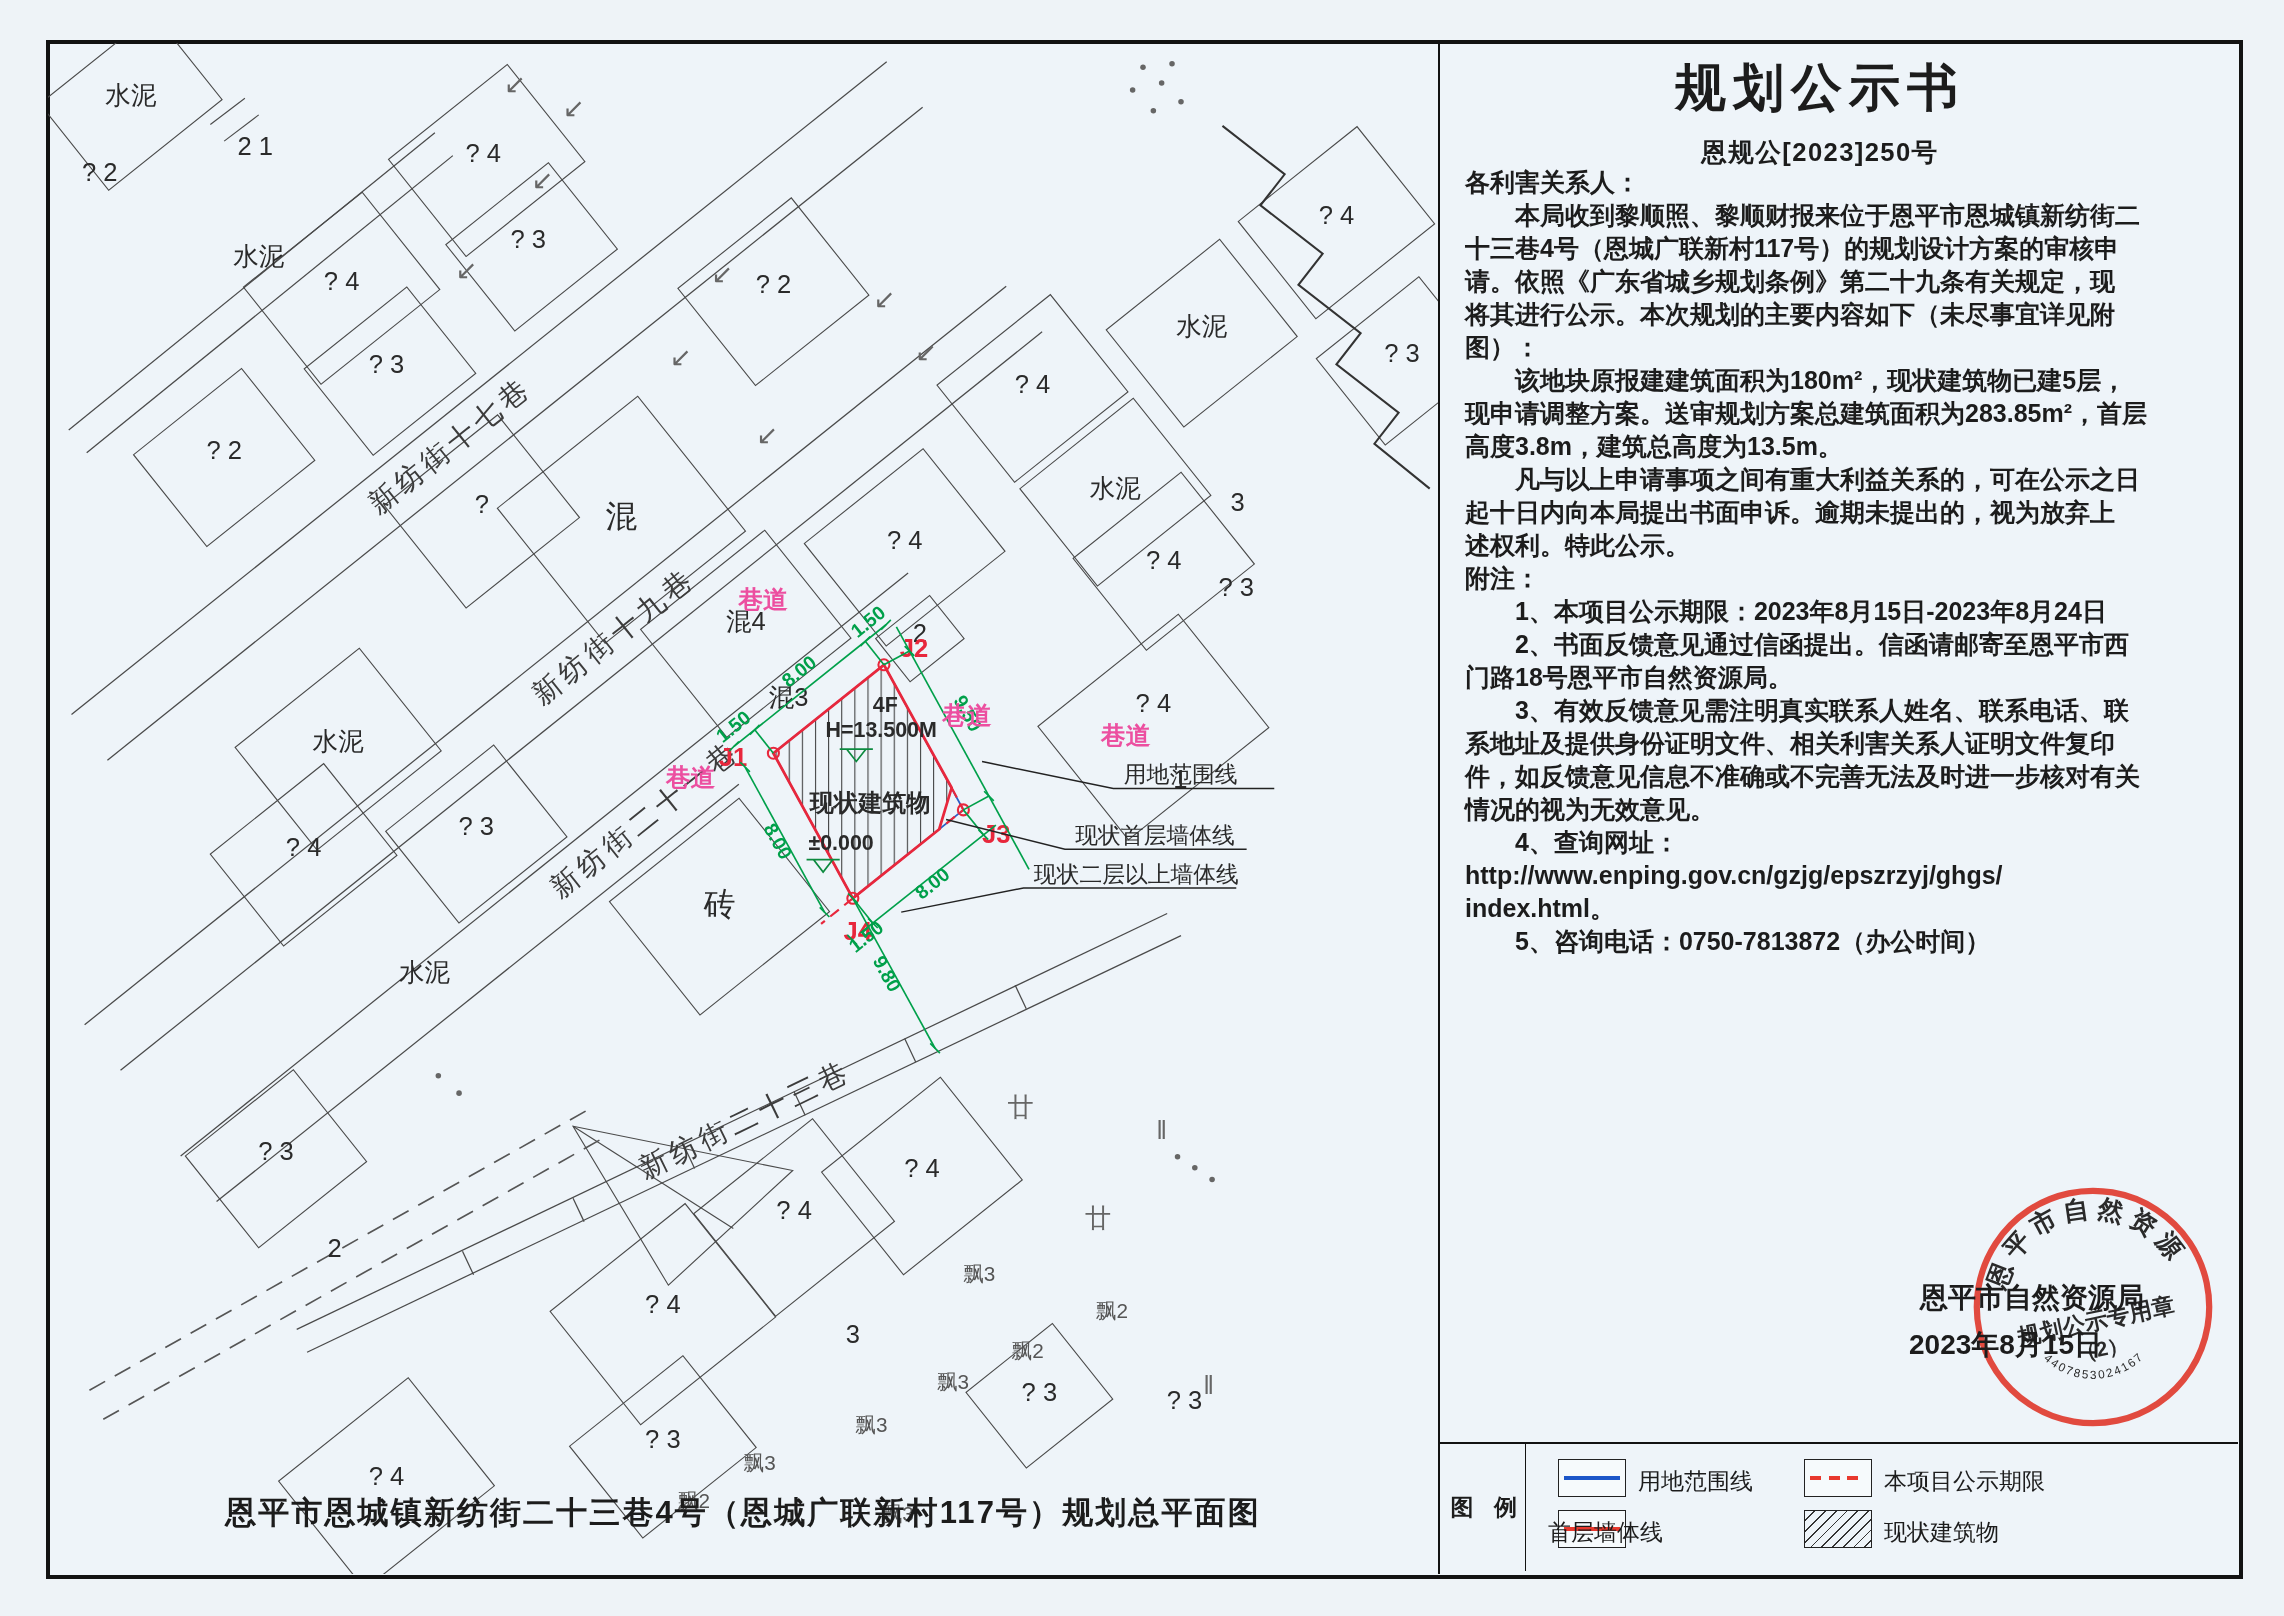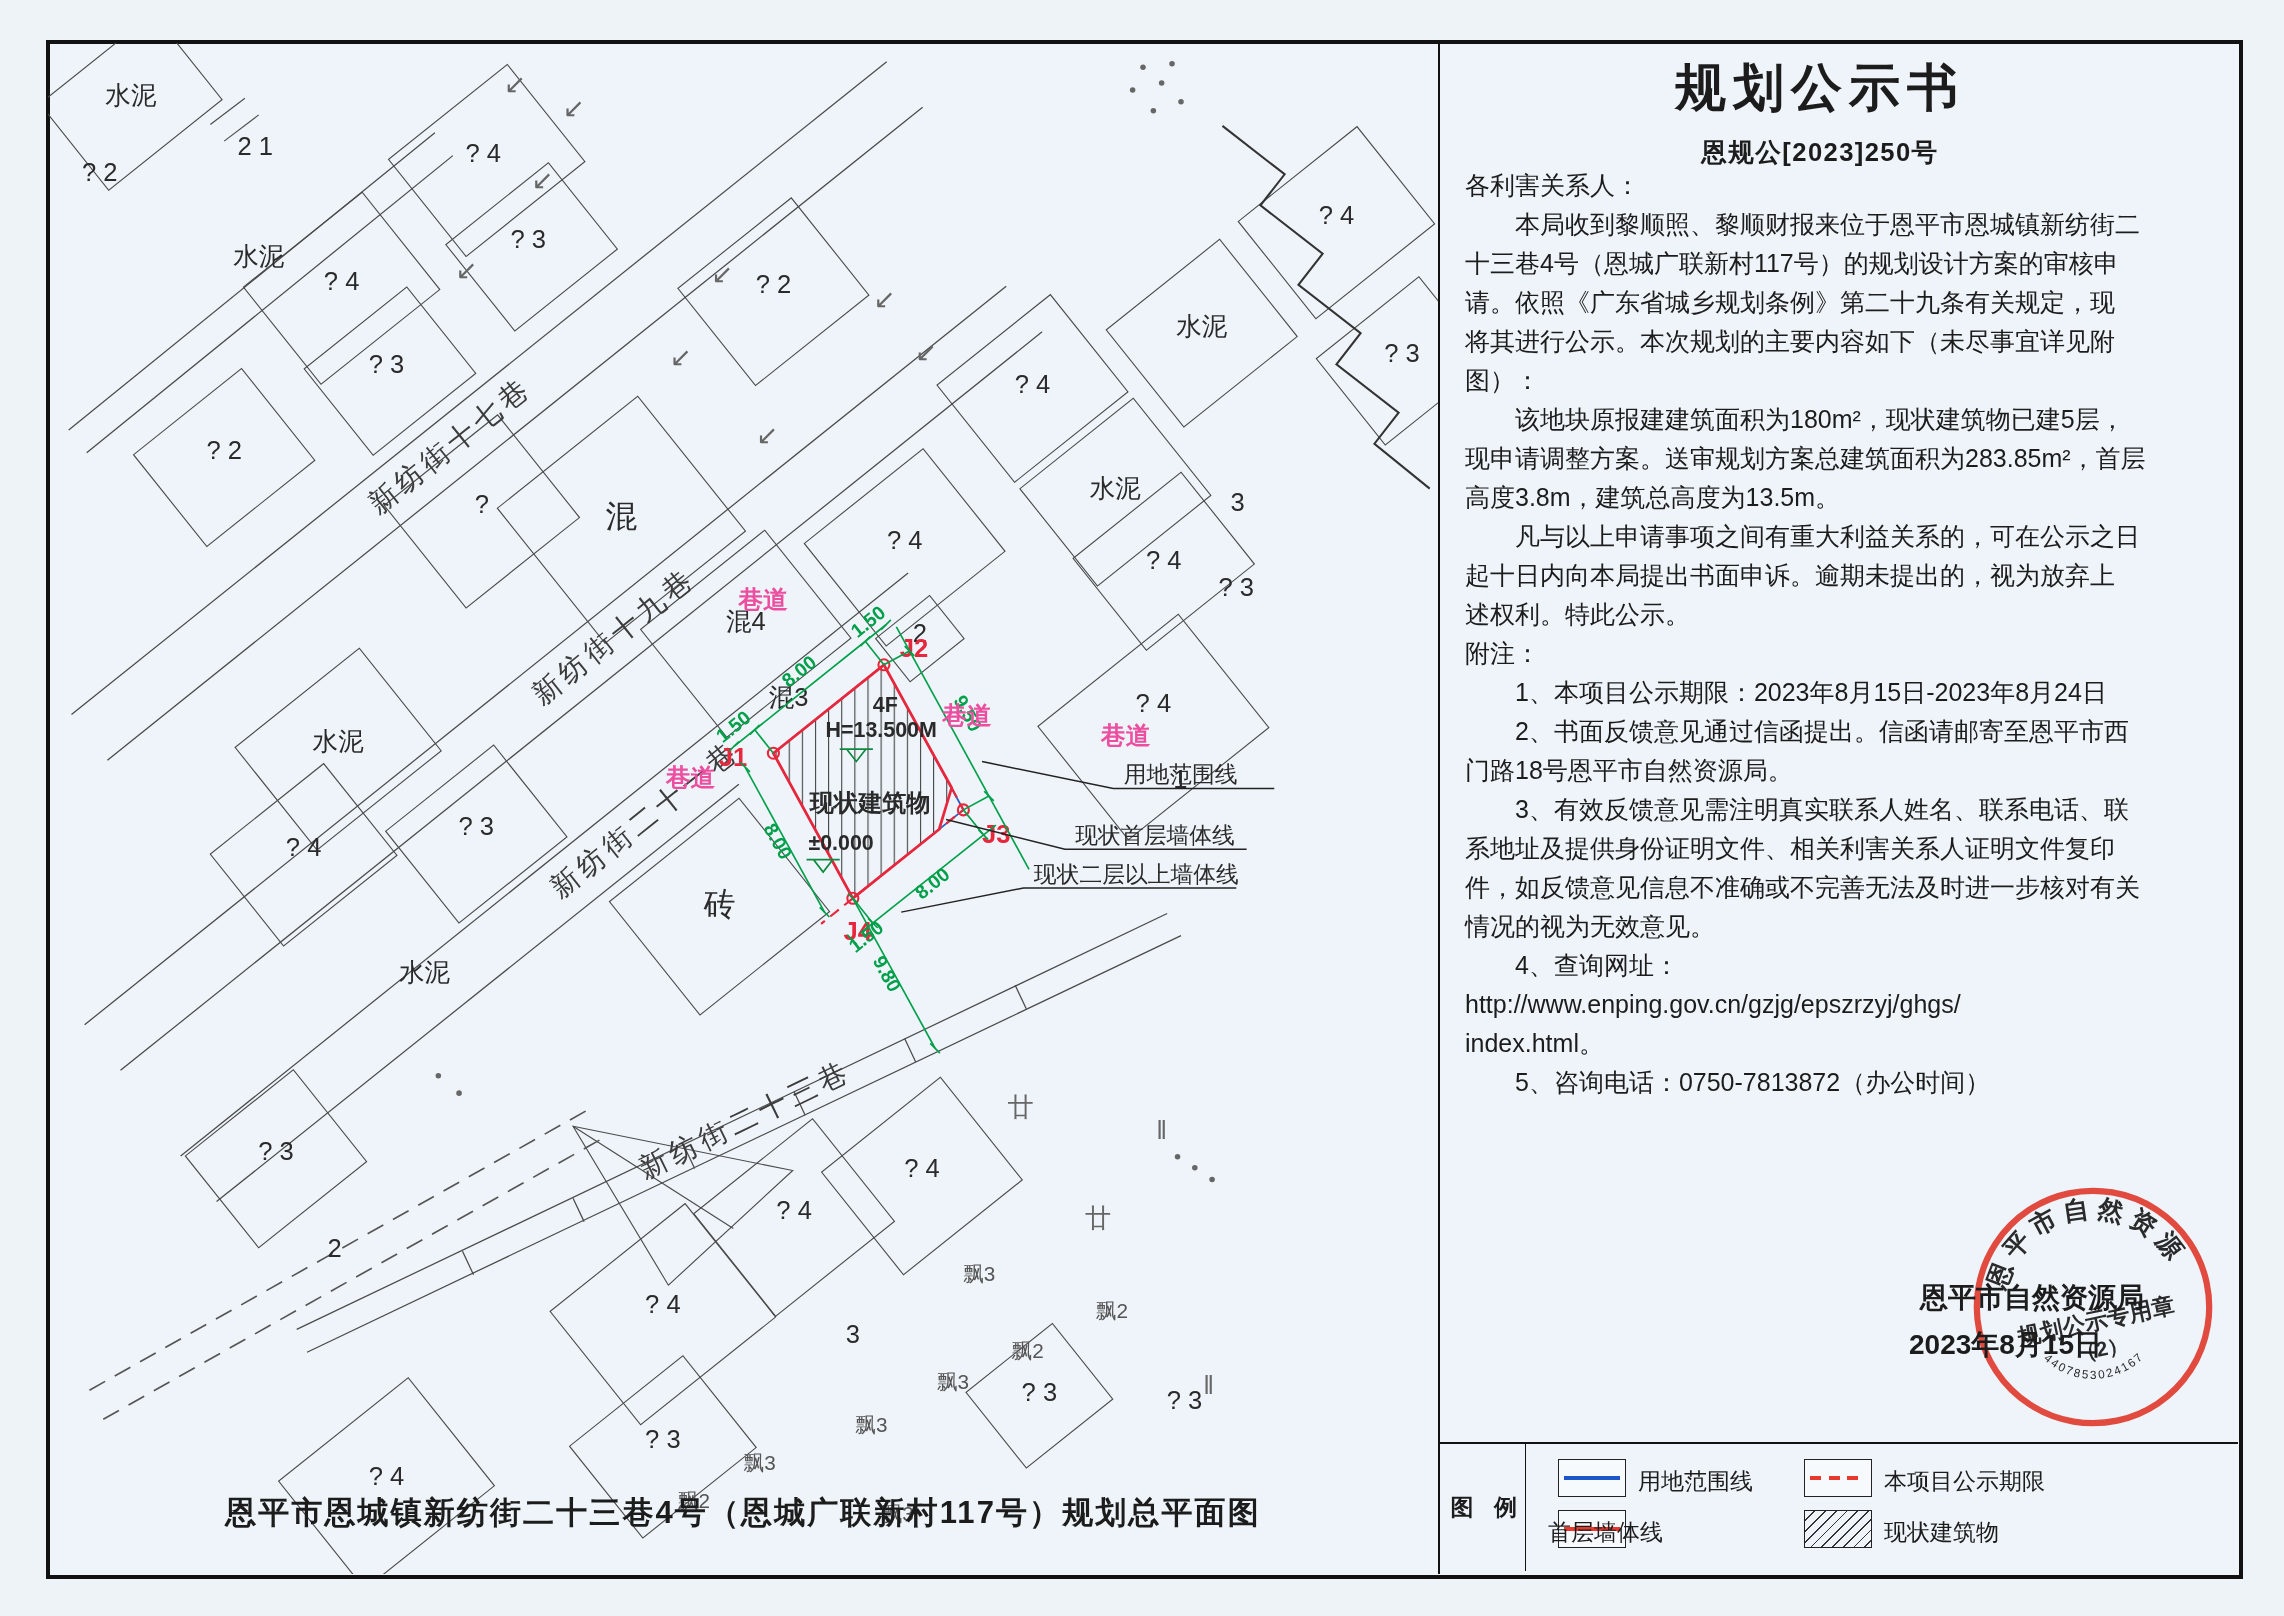--- a/index.html
+++ b/index.html
@@ -10,21 +10,21 @@
   .frame{position:absolute;left:46px;top:40px;width:2189px;height:1531px;
          border:4.8px solid #121212;background:#eef4f9;}
   .divider{position:absolute;left:1438px;top:43px;width:2.1px;height:1531px;background:#121212;}
   
   .panel{position:absolute;left:1440px;top:43px;width:750px;height:1531px;}
   .title{position:absolute;left:0;top:11px;width:760px;text-align:center;
          font-size:51px;font-weight:bold;letter-spacing:7px;}
   .docno{position:absolute;left:0;top:84px;width:760px;text-align:center;
          font-size:25.6px;font-weight:600;letter-spacing:1.4px;margin-top:8px;}
   .notice-body{position:absolute;left:25px;top:123px;width:751px;
-         font-size:25px;line-height:39px;white-space:pre-line;font-weight:400;}
+         font-size:25px;line-height:33px;white-space:pre-line;font-weight:700;}
   .sign-org{position:absolute;right:46px;top:1236px;font-size:28px;font-weight:600;z-index:5;}
   .sign-date{position:absolute;right:88px;top:1283px;font-size:28px;font-weight:700;z-index:5;}
   .seal{position:absolute;left:487px;top:1098px;width:332px;height:332px;z-index:4;}
   
   .legend-top{position:absolute;left:1438px;top:1442px;width:800px;height:2.1px;background:#121212;}
   .legend-sep{position:absolute;left:1525px;top:1443px;width:1.4px;height:128px;background:#121212;}
   .legend-title{position:absolute;left:1440px;top:1492px;width:84px;text-align:right;
                 font-size:23px;letter-spacing:7px;font-weight:600;}
   .sym{position:absolute;width:66px;height:36px;border:1.4px solid #222;background:#f6fafc;}
   .sym-inner{position:absolute;left:4.8px;right:4.8px;top:16px;height:4.1px;}

